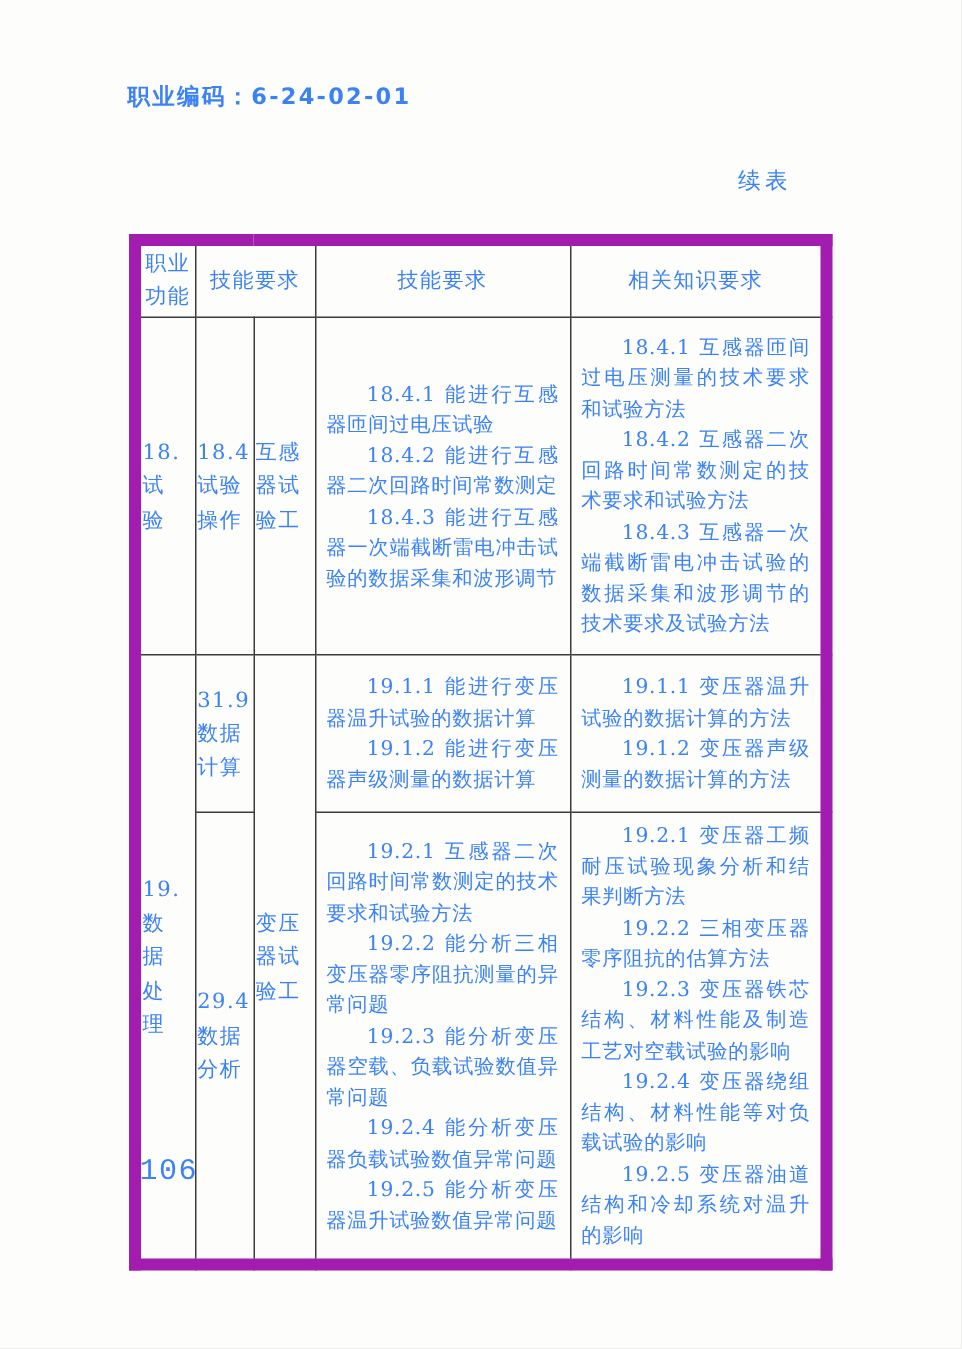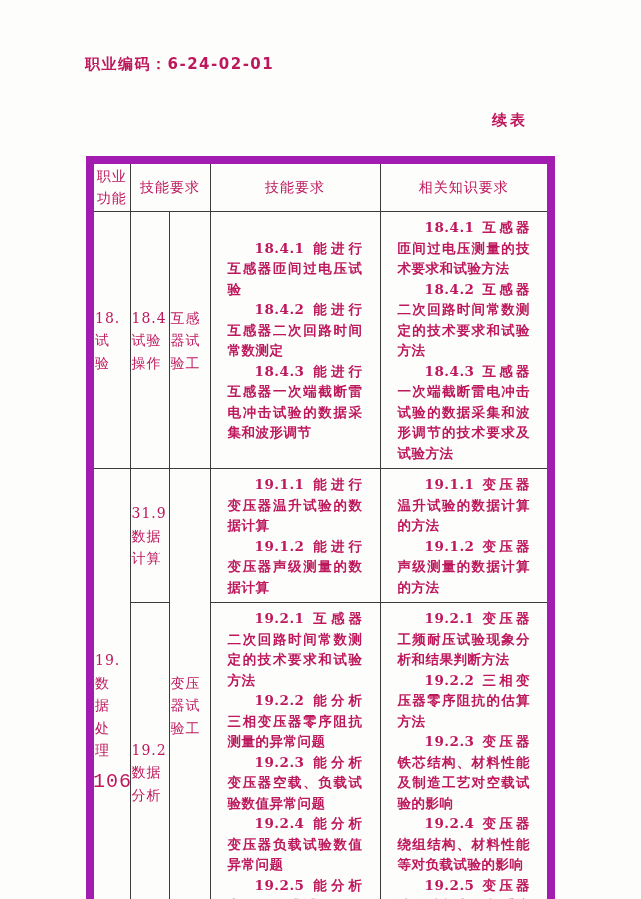--- a/index.html
+++ b/index.html
@@ -2,52 +2,52 @@
 <html><head>
 <meta charset="utf-8">
 <style>
   html,body { margin:0; padding:0; background:#dddddd; }
   .page {
     position:relative;
     width:641px; height:899px;
     margin:0 auto;
     background:#fdfdfc;
     font-family:"DejaVu Serif","Liberation Serif",serif;
-    color:#be185d;
+    color:#3b82f6;
     overflow:hidden;
   }
   .code-label {
     position:absolute; left:85px; top:55px;
     font-family:"DejaVu Sans","Liberation Sans",sans-serif;
     font-weight:bold; font-size:15px; letter-spacing:1.5px;
   }
   .continued {
     position:absolute; left:492px; top:111px;
-    font-size:15px; letter-spacing:3px; font-weight:700;
+    font-size:15px; letter-spacing:3px; font-weight:400;
   }
   table.req-table {
     position:absolute; left:86px; top:156px;
     width:461px;
     border-collapse:collapse; table-layout:fixed;
     border:8px solid #a21caf;
   }
   .req-table th, .req-table td {
     border:1px solid #3c3c3c;
     font-size:14px; font-weight:normal;
     vertical-align:middle;
   }
   .req-table th {
     text-align:center; white-space:pre-line;
     line-height:1.55; letter-spacing:1px; padding:2px 1px;
   }
   td.center-cell {
     white-space:pre-line;
     line-height:1.6; letter-spacing:1px; padding:2px 1px;
   }
-  td.req-cell { text-align:left; padding:5px 17px;font-weight:bold; }
+  td.req-cell { text-align:left; padding:5px 7px; }
   .req-item {
     margin:0; text-indent:2em; text-align:justify;
     font-size:13.5px; line-height:20.5px; letter-spacing:0.5px;
   }
   tr.header-row   { height:46px; }
   tr.row-18       { height:225px; }
   tr.row-19-1     { height:105px; }
   tr.row-19-2     { height:277px; }
   .page-number {
     position:absolute; left:93px; top:770px;
@@ -118,21 +118,21 @@
             <p class="req-item">19.1.1 能进行变压器温升试验的数据计算</p>
             <p class="req-item">19.1.2 能进行变压器声级测量的数据计算</p>
           </td>
         <td class="req-cell">
             <p class="req-item">19.1.1 变压器温升试验的数据计算的方法</p>
             <p class="req-item">19.1.2 变压器声级测量的数据计算的方法</p>
           </td>
       </tr>
 
       <tr class="row-19-2">
-        <td class="center-cell">19.2
+        <td class="center-cell">29.4
 数据
 分析</td>
         <td class="req-cell">
             <p class="req-item">19.2.1 互感器二次回路时间常数测定的技术要求和试验方法</p>
             <p class="req-item">19.2.2 能分析三相变压器零序阻抗测量的异常问题</p>
             <p class="req-item">19.2.3 能分析变压器空载、负载试验数值异常问题</p>
             <p class="req-item">19.2.4 能分析变压器负载试验数值异常问题</p>
             <p class="req-item">19.2.5 能分析变压器温升试验数值异常问题</p>
           </td>
         <td class="req-cell">

